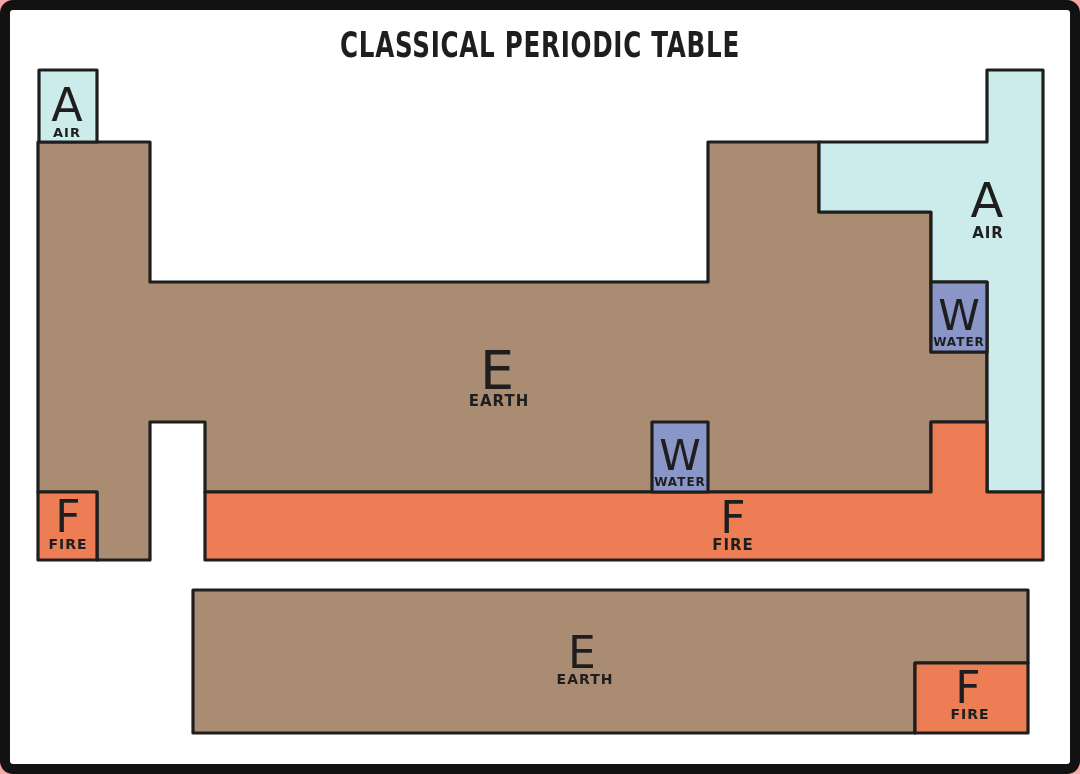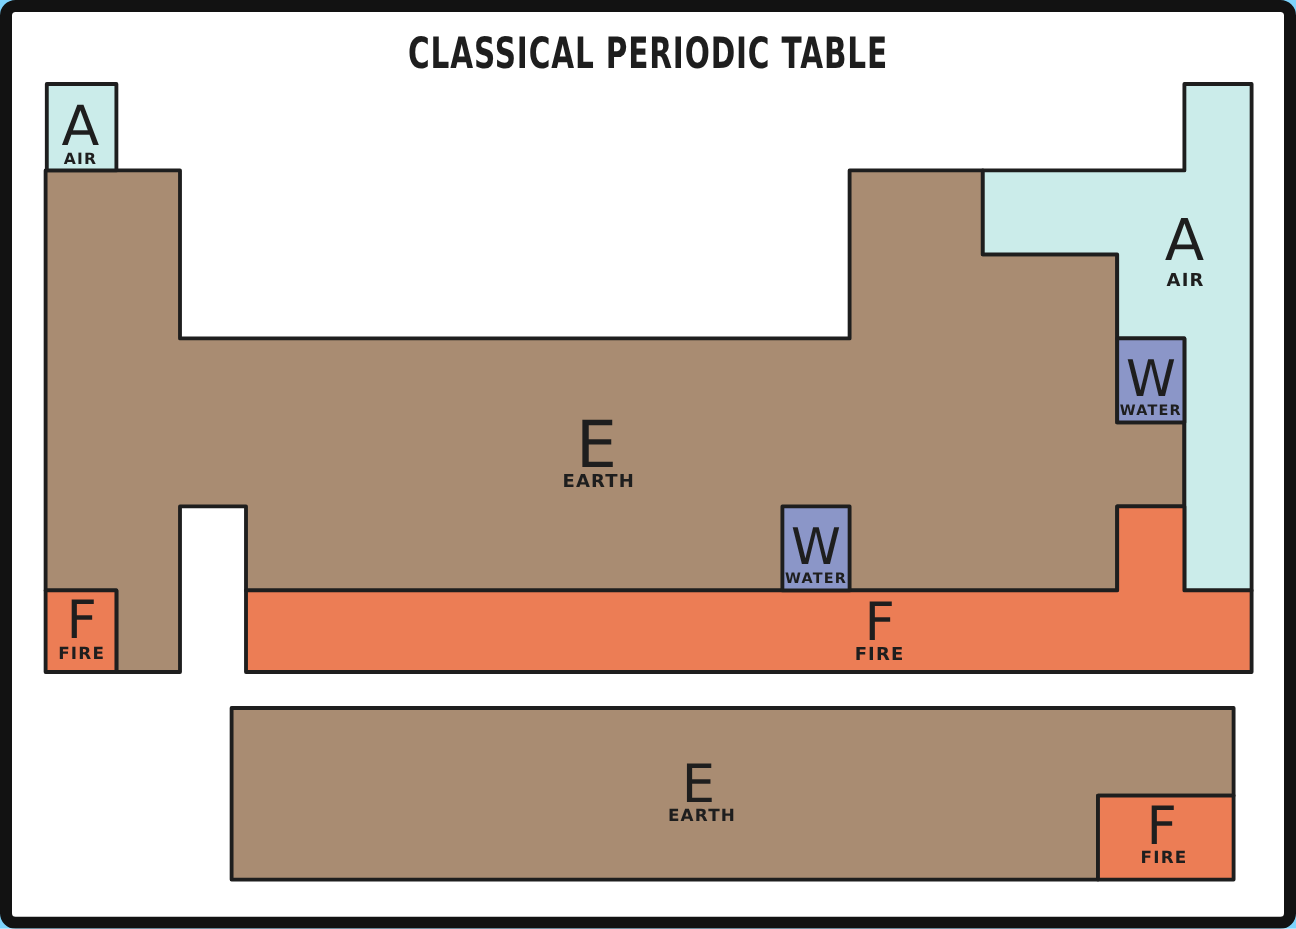--- a/index.html
+++ b/index.html
@@ -6,21 +6,21 @@
     margin: 0;
     padding: 0;
     background: #ffffff;
     font-family: "DejaVu Sans", sans-serif;
   }
   .stage {
     position: relative;
     width: 1080px;
     height: 774px;
     overflow: hidden;
-    background: #7dd3fc;
+    background: #fca5a5;
   }
   svg { display: block; }
 
   
   .shape {
     stroke: #1e1e1e;
     stroke-width: 3.2;
     stroke-linejoin: round;
   }
   .frame {

